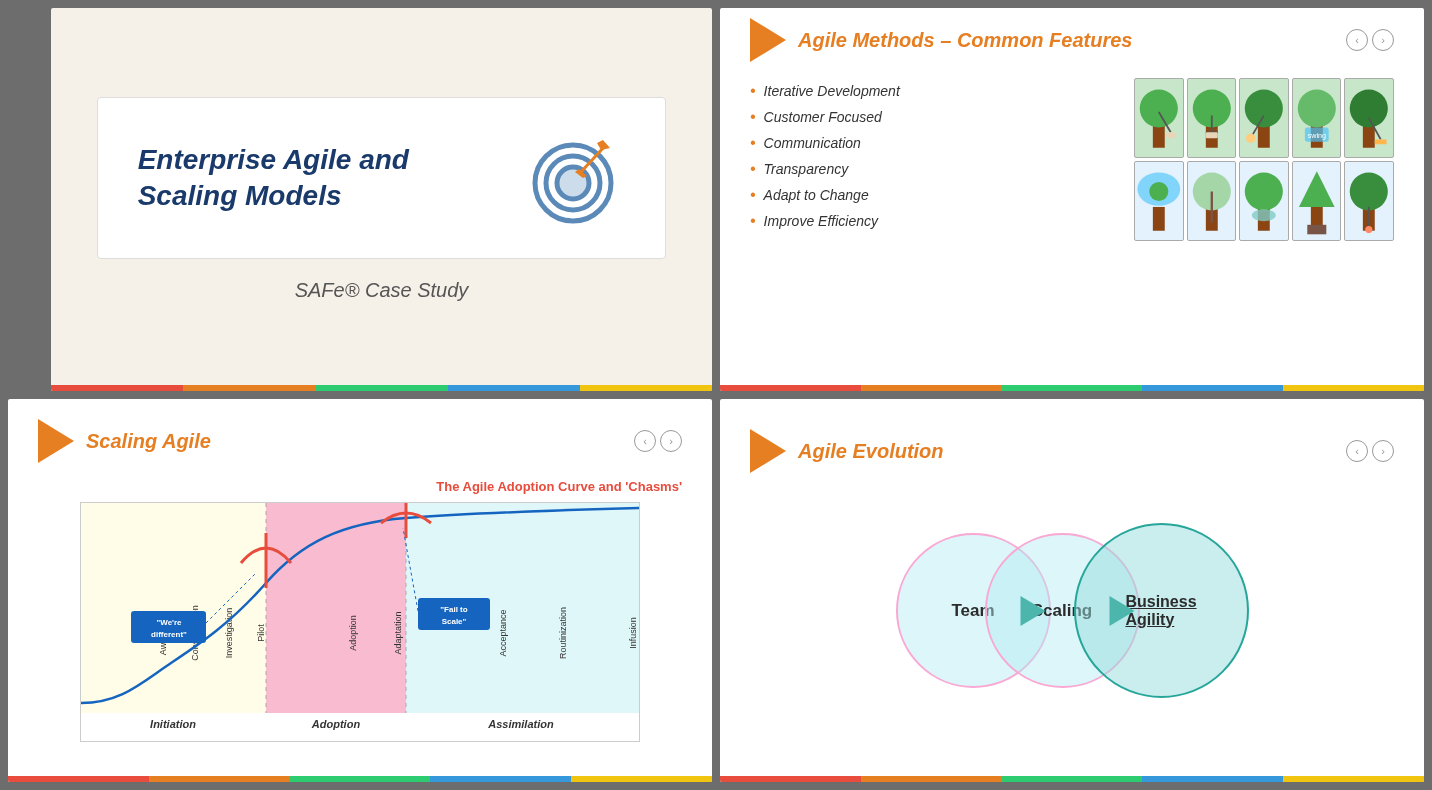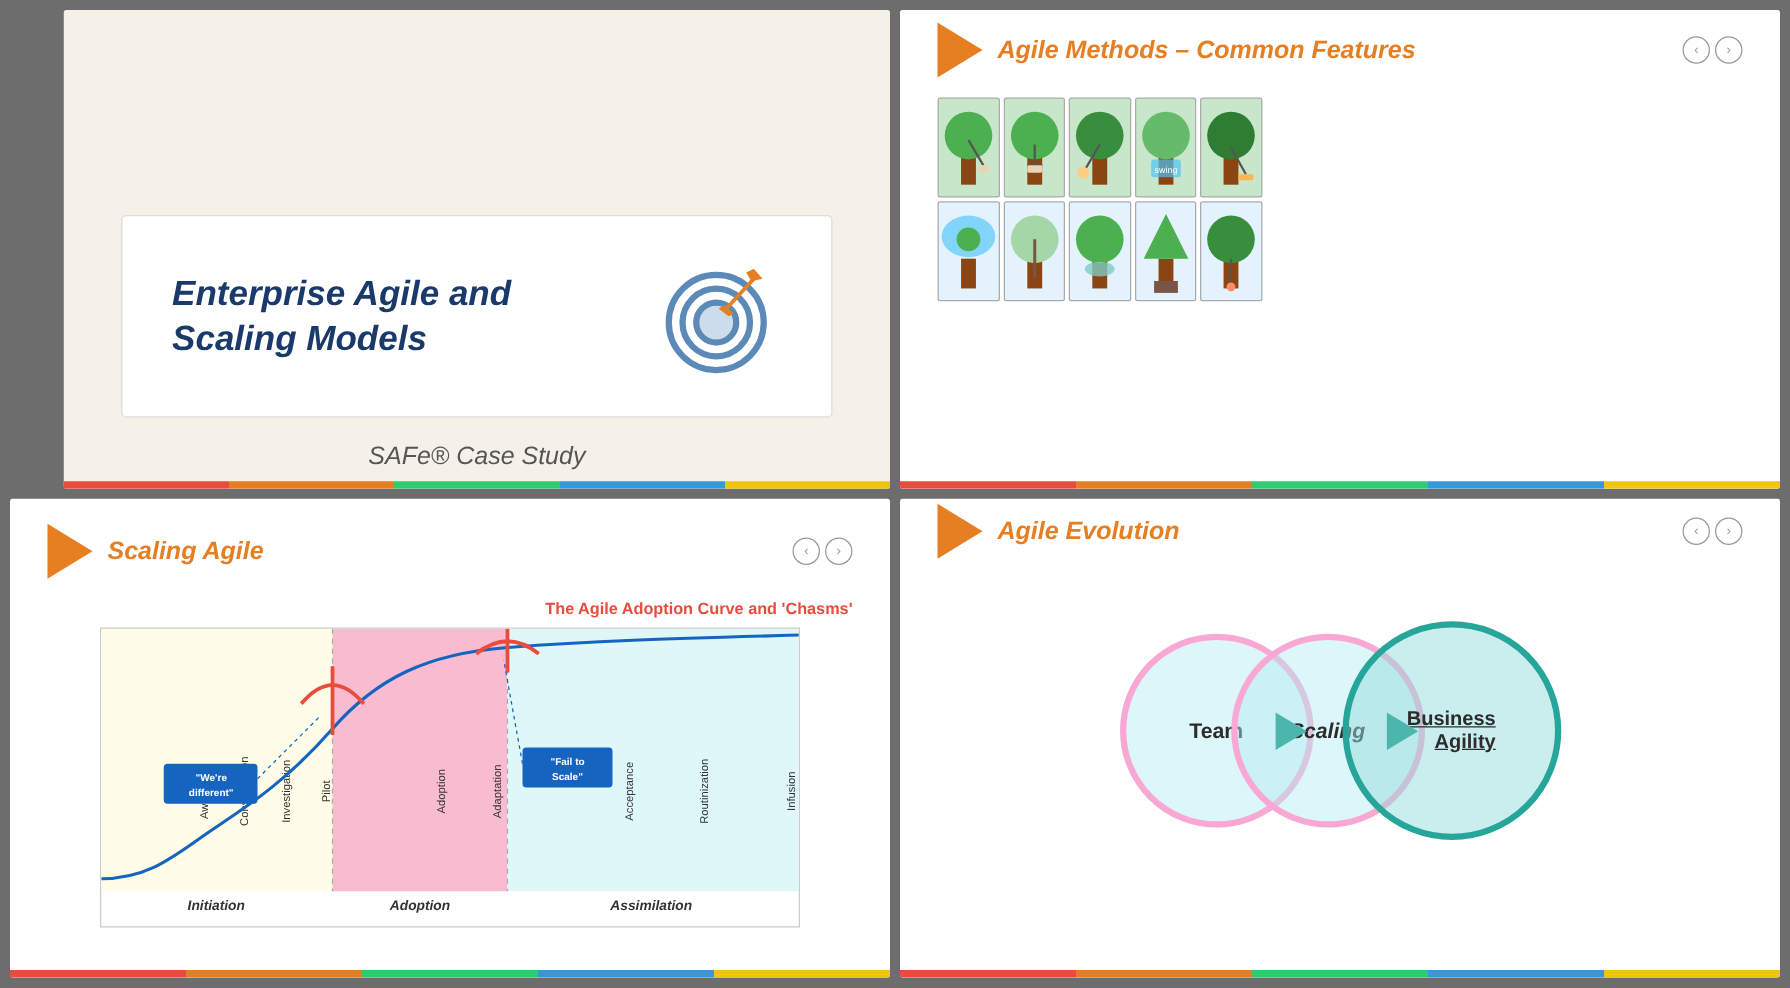--- a/index.html
+++ b/index.html
@@ -35,21 +35,21 @@
         #3498db 60%, #3498db 80%,
         #f1c40f 80%, #f1c40f 100%);
     }
 
     
     .slide-1 {
       background: #f5f0e8;
       display: flex;
       flex-direction: column;
       align-items: center;
-      justify-content: flex-end;
+      justify-content: center;
       padding: 14px;
       margin-left: 43px;
     }
     .slide-1 .content-box {
       background: #fff;
       border: 1px solid #ddd;
       border-radius: 4px;
       padding: 30px 40px;
       display: flex;
       align-items: center;
@@ -186,53 +186,52 @@
     .chart-title {
       font-size: 13px;
       font-weight: bold;
       color: #e74c3c;
       text-align: right;
       margin-bottom: 8px;
     }
 
     
     .slide-4 {
-      padding: 4px 30px;
+      padding: 30px 30px;
     }
 
     
     .circles-wrapper {
       display: flex;
       align-items: center;
       justify-content: center;
       margin-top: 50px;
       position: relative;
     }
     .circ {
       border-radius: 50%;
-      border: 5px solid #f9a8d4;
+      border: 2px solid #f9a8d4;
       background: rgba(178, 235, 242, 0.45);
       display: flex;
       align-items: center;
       justify-content: center;
       font-size: 17px;
       font-weight: bold;
       color: #2c2c2c;
-      text-align: right;
+      text-align: left;
       position: relative;
     }
     .circ-team {
       width: 155px;
       height: 155px;
     }
     .circ-scaling {
       width: 155px;
       height: 155px;
       margin-left: -30px;
-      font-style: italic;
     }
     .circ-business {
       width: 175px;
       height: 175px;
       margin-left: -30px;
       border-color: #26a69a;
       background: rgba(150, 220, 220, 0.5);
       text-decoration: underline;
     }
     .arr-tri {
@@ -272,20 +271,40 @@
 <div class="slide slide-2">
   <div class="slide-header">
     <div class="orange-triangle"></div>
     <div class="slide-title">Agile Methods – Common Features</div>
     <div class="nav-controls">
       <button class="nav-btn">‹</button>
       <button class="nav-btn">›</button>
     </div>
   </div>
   <div class="content-area">
+    <ul class="bullet-list">
+      <li>
+          <span>Iterative Development</span>
+        </li>
+      <li>
+          <span>Customer Focused</span>
+        </li>
+      <li>
+          <span>Communication</span>
+        </li>
+      <li>
+          <span>Transparency</span>
+        </li>
+      <li>
+          <span>Adapt to Change</span>
+        </li>
+      <li>
+          <span>Improve Efficiency</span>
+        </li>
+    </ul>
 
     <div class="image-grid">
 
       <div class="image-cell">
         <svg viewBox="0 0 40 60" class="tree-svg">
           <rect x="15" y="35" width="10" height="20" fill="#8B4513"></rect>
           <circle cx="20" cy="22" r="16" fill="#4caf50"></circle>
           <line x1="20" y1="25" x2="30" y2="42" stroke="#555" stroke-width="1.5"></line>
           <rect x="26" y="42" width="8" height="5" rx="2" fill="#e8d5b7"></rect>
         </svg>

